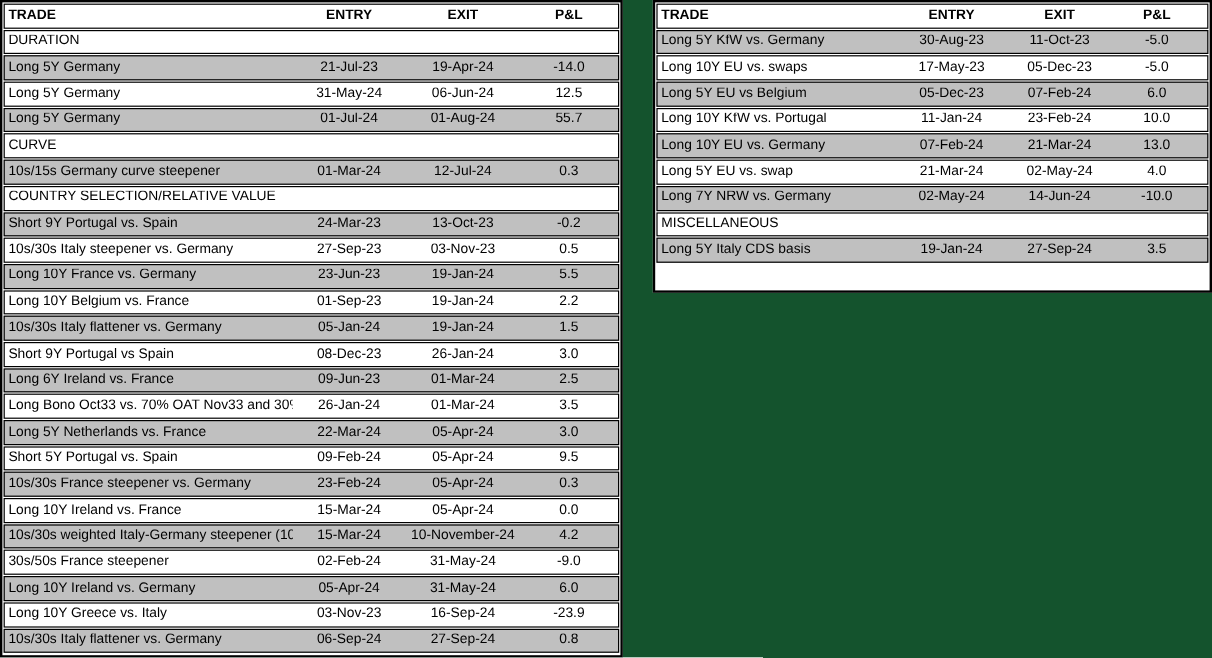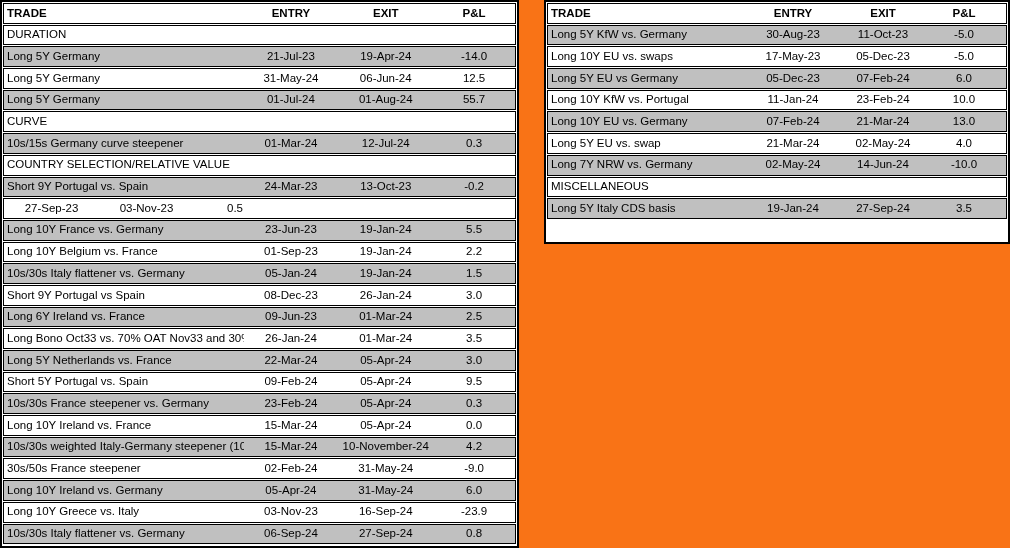--- a/index.html
+++ b/index.html
@@ -1,17 +1,17 @@
 <!DOCTYPE html>
 <html><head>
 <meta charset="utf-8">
 <style>
   html,body{margin:0;padding:0;background:#ffffff;}
   body{width:1010px;height:548px;font-family:"Liberation Sans",sans-serif;color:#000;}
-  .wrap{position:relative;width:1010px;height:548px;background:#f97316;}
+  .wrap{position:relative;width:1010px;height:548px;background:#14532d;}
   .tbl{position:absolute;top:0;box-sizing:border-box;border:2px solid #000;background:#fff;padding:1px;}
   .tbl-left{left:0;width:519px;height:548px;}
   .tbl-right{left:544px;width:466px;height:244px;}
   .row{display:flex;align-items:center;box-sizing:border-box;height:20.7px;border:1px solid #000;margin-bottom:1px;background:#fff;font-size:11.5px;line-height:1;}
   .row:last-child{margin-bottom:0;}
   .row.shaded{background:#c0c0c0;}
   .header-row .cell{font-weight:bold;}
   .cell{box-sizing:border-box;overflow:hidden;white-space:nowrap;}
   .c-trade{padding-left:3px;text-align:left;}
   .c-entry,.c-exit,.c-pl{text-align:center;}
@@ -69,20 +69,21 @@
       <div class="row section-row">
         <div class="section-cell">COUNTRY SELECTION/RELATIVE VALUE</div>
       </div>
       <div class="row trade-row shaded">
         <div class="cell c-trade">Short 9Y Portugal vs. Spain</div>
         <div class="cell c-entry">24-Mar-23</div>
         <div class="cell c-exit">13-Oct-23</div>
         <div class="cell c-pl">-0.2</div>
       </div>
       <div class="row trade-row plain">
+        <div class="cell c-trade">10s/30s Italy steepener vs. Germany</div>
         <div class="cell c-entry">27-Sep-23</div>
         <div class="cell c-exit">03-Nov-23</div>
         <div class="cell c-pl">0.5</div>
       </div>
       <div class="row trade-row shaded">
         <div class="cell c-trade">Long 10Y France vs. Germany</div>
         <div class="cell c-entry">23-Jun-23</div>
         <div class="cell c-exit">19-Jan-24</div>
         <div class="cell c-pl">5.5</div>
       </div>
@@ -184,21 +185,21 @@
         <div class="cell c-exit">11-Oct-23</div>
         <div class="cell c-pl">-5.0</div>
       </div>
       <div class="row trade-row plain">
         <div class="cell c-trade">Long 10Y EU vs. swaps</div>
         <div class="cell c-entry">17-May-23</div>
         <div class="cell c-exit">05-Dec-23</div>
         <div class="cell c-pl">-5.0</div>
       </div>
       <div class="row trade-row shaded">
-        <div class="cell c-trade">Long 5Y EU vs Germany</div>
+        <div class="cell c-trade">Long 5Y EU vs Belgium</div>
         <div class="cell c-entry">05-Dec-23</div>
         <div class="cell c-exit">07-Feb-24</div>
         <div class="cell c-pl">6.0</div>
       </div>
       <div class="row trade-row plain">
         <div class="cell c-trade">Long 10Y KfW vs. Portugal</div>
         <div class="cell c-entry">11-Jan-24</div>
         <div class="cell c-exit">23-Feb-24</div>
         <div class="cell c-pl">10.0</div>
       </div>

